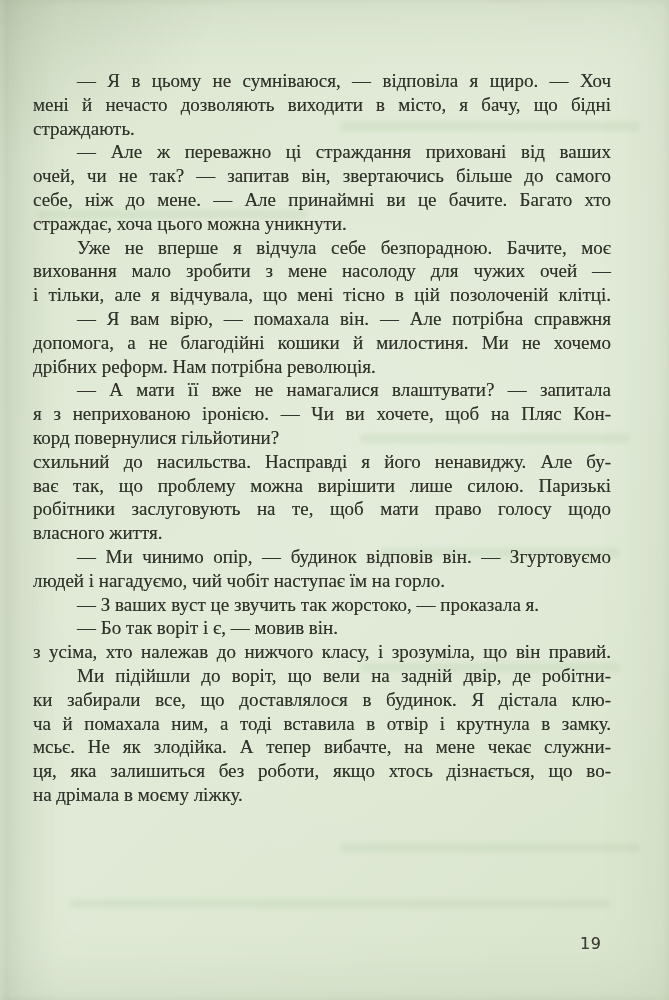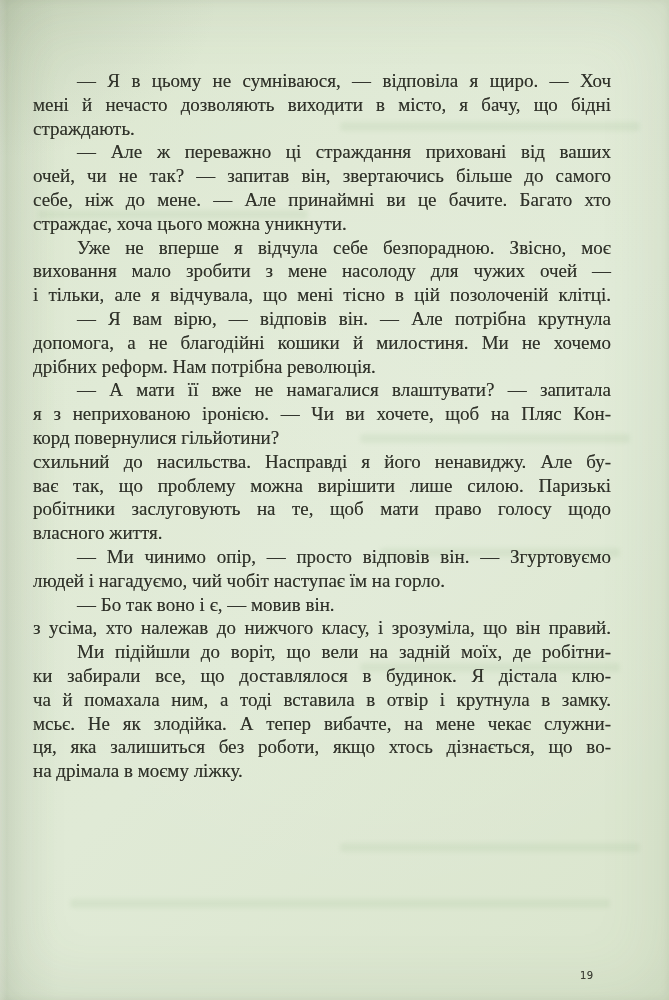--- a/index.html
+++ b/index.html
@@ -66,23 +66,23 @@
     background: #9dbd92;
     opacity: 0.16;
     filter: blur(2px);
     border-radius: 4px;
     pointer-events: none;
   }
   
   .folio {
     position: absolute;
     left: 580px;
-    top: 970px;
+    top: 934px;
     font-family: "DejaVu Sans", "Liberation Sans", sans-serif;
-    font-size: 10px;
+    font-size: 16px;
     letter-spacing: 0.5px;
     color: #3b3d34;
     text-shadow: 0 0 0.5px rgba(59,61,52,0.5);
   }
 </style>
 </head>
 <body>
 
 <div class="photo">
   <div class="ghosts">
@@ -101,52 +101,55 @@
         <div class="line">мені й нечасто дозволяють виходити в місто, я бачу, що бідні</div>
         <div class="line last">страждають.</div>
       </div>
       <div class="para">
         <div class="line first">— Але ж переважно ці страждання приховані від ваших</div>
         <div class="line">очей, чи не так? — запитав він, звертаючись більше до самого</div>
         <div class="line">себе, ніж до мене. — Але принаймні ви це бачите. Багато хто</div>
         <div class="line last">страждає, хоча цього можна уникнути.</div>
       </div>
       <div class="para">
-        <div class="line first">Уже не вперше я відчула себе безпорадною. Звісно, моє</div>
+        <div class="line first">Уже не вперше я відчула себе безпорадною. Бачите, моє</div>
         <div class="line">виховання мало зробити з мене насолоду для чужих очей —</div>
         <div class="line full-last">і тільки, але я відчувала, що мені тісно в цій позолоченій клітці.</div>
       </div>
       <div class="para">
-        <div class="line first">— Я вам вірю, — відповів він. — Але потрібна крутнула</div>
+        <div class="line first">— Я вам вірю, — помахала він. — Але потрібна справжня</div>
         <div class="line">допомога, а не благодійні кошики й милостиня. Ми не хочемо</div>
         <div class="line last">дрібних реформ. Нам потрібна революція.</div>
       </div>
       <div class="para">
         <div class="line first">— А мати її вже не намагалися влаштувати? — запитала</div>
         <div class="line">я з неприхованою іронією. — Чи ви хочете, щоб на Пляс Кон-</div>
         <div class="line last">корд повернулися гільйотини?</div>
       </div>
       <div class="para">
         <div class="line">схильний до насильства. Насправді я його ненавиджу. Але бу-</div>
         <div class="line">ває так, що проблему можна вирішити лише силою. Паризькі</div>
         <div class="line">робітники заслуговують на те, щоб мати право голосу щодо</div>
         <div class="line last">власного життя.</div>
       </div>
       <div class="para">
-        <div class="line first">— Ми чинимо опір, — просто відповів він. — Згуртовуємо</div>
+        <div class="line first">— Ми чинимо опір, — будинок відповів він. — Згуртовуємо</div>
         <div class="line last">людей і нагадуємо, чий чобіт наступає їм на горло.</div>
       </div>
       <div class="para">
-        <div class="line first last">— Бо так воно і є, — мовив він.</div>
+        <div class="line first last">— З ваших вуст це звучить так жорстоко, — проказала я.</div>
+      </div>
+      <div class="para">
+        <div class="line first last">— Бо так воріт і є, — мовив він.</div>
       </div>
       <div class="para">
         <div class="line full-last">з усіма, хто належав до нижчого класу, і зрозуміла, що він правий.</div>
       </div>
       <div class="para">
-        <div class="line first">Ми підійшли до воріт, що вели на задній моїх, де робітни-</div>
+        <div class="line first">Ми підійшли до воріт, що вели на задній двір, де робітни-</div>
         <div class="line">ки забирали все, що доставлялося в будинок. Я дістала клю-</div>
         <div class="line full-last">ча й помахала ним, а тоді вставила в отвір і крутнула в замку.</div>
       </div>
       <div class="para">
         <div class="line">мсьє. Не як злодійка. А тепер вибачте, на мене чекає служни-</div>
         <div class="line">ця, яка залишиться без роботи, якщо хтось дізнається, що во-</div>
         <div class="line last">на дрімала в моєму ліжку.</div>
       </div>
     </div>
 

